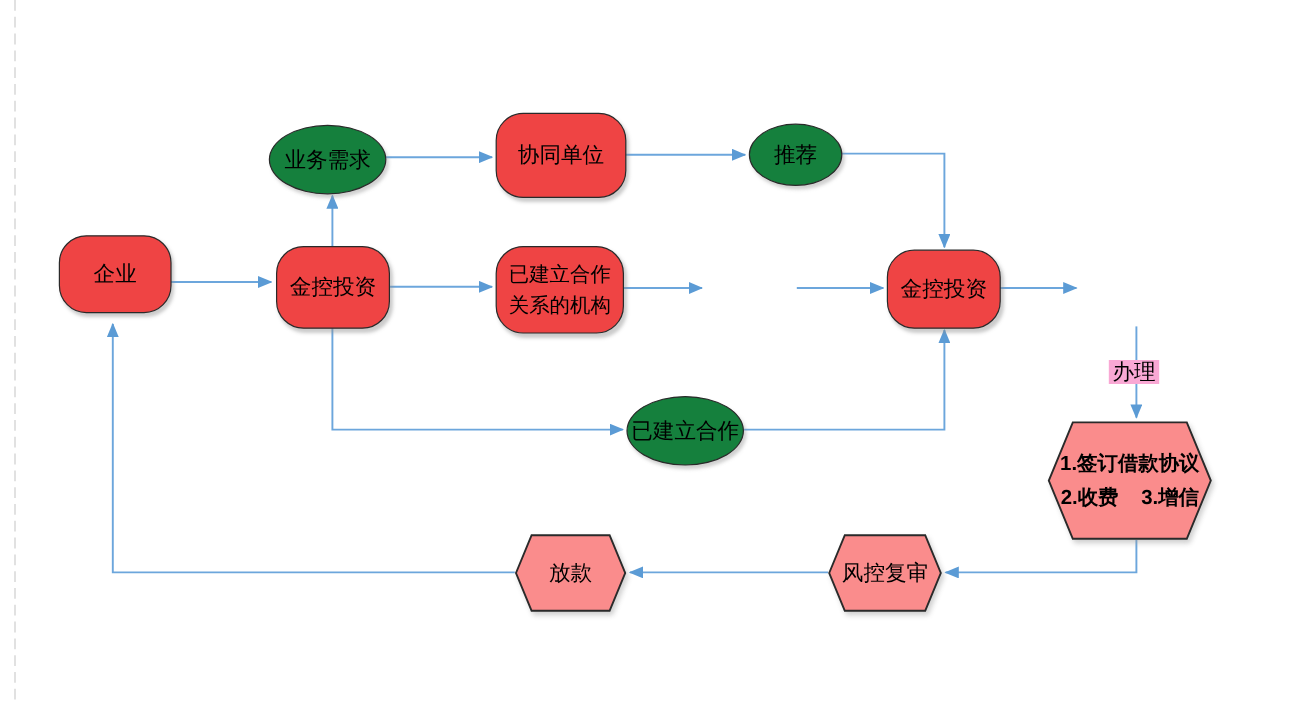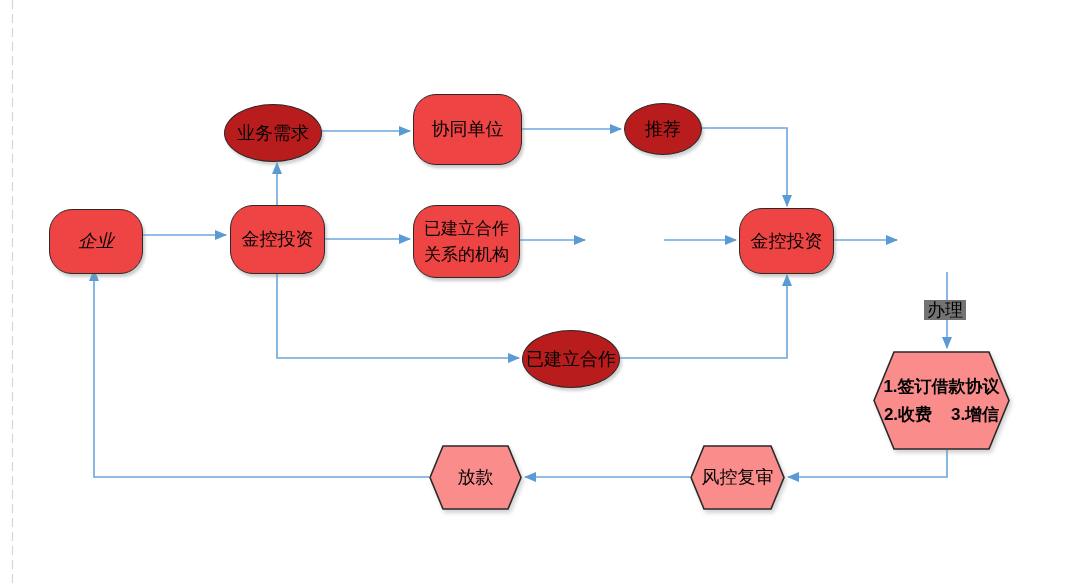--- a/index.html
+++ b/index.html
@@ -12,32 +12,32 @@
   .guide{stroke:#d6d6d6;stroke-width:1.2px;stroke-dasharray:9 5;}
   .node{
     position:absolute;z-index:2;display:flex;align-items:center;justify-content:center;
     text-align:center;font-size:18px;line-height:1.35;cursor:default;
   }
   .rectNode{
     background:#ef4444;border:1.6px solid #2a2a2a;border-radius:23px;
     box-shadow:2px 3px 3px rgba(140,140,140,0.45);
   }
   .ellipseNode{
-    background:#b91c1c;border:1.6px solid #2a2a2a;border-radius:50%;
+    background:#15803d;border:1.6px solid #2a2a2a;border-radius:50%;
     box-shadow:2px 3px 3px rgba(150,150,150,0.45);
   }
   .hexNode{background:transparent;}
   .hexNode > svg{position:absolute;inset:0;overflow:visible;}
   .hexNode .hexShape{fill:#fa8c8c;stroke:#2a2a2a;stroke-width:1.6px;}
   .hexNode > .lbl{position:relative;z-index:1;}
   .two-line{font-size:17px;line-height:26px;}
   .hexBig .lbl{font-size:17px;line-height:28px;text-align:center;}
   .pre{white-space:pre;}
   .edgeLabel{
-    position:absolute;z-index:3;background:#737373;padding:0 3px;
+    position:absolute;z-index:3;background:#f9a8d4;padding:0 3px;
     font-size:18px;line-height:20px;
   }
 </style>
 </head>
 <body>
 
 <div class="stage">
 
   <svg class="wires" width="1081" height="587" viewBox="0 0 1081 587" xmlns="http://www.w3.org/2000/svg">
     <defs>
@@ -58,21 +58,21 @@
     <path class="wire" d="M664 240 L736 240" marker-end="url(#arr)"></path>
     <path class="wire" d="M277 272 L277 358 L519 358" marker-end="url(#arr)"></path>
     <path class="wire" d="M618 358 L787 358 L787 275" marker-end="url(#arr)"></path>
     <path class="wire" d="M832 240 L897 240" marker-end="url(#arr)"></path>
     <path class="wire" d="M947 272 L947 348" marker-end="url(#arr)"></path>
     <path class="wire" d="M947 450 L947 477 L788 477" marker-end="url(#arr)"></path>
     <path class="wire" d="M690 477 L525 477" marker-end="url(#arr)"></path>
     <path class="wire" d="M429 477 L94 477 L94 270" marker-end="url(#arr)"></path>
   </svg>
 
-  <div class="node rectNode" style="left:49px;top:209px;width:92px;height:63px;font-style:italic;">
+  <div class="node rectNode" style="left:49px;top:196px;width:92px;height:63px;">
     <span class="lbl">企业</span>
   </div>
 
   <div class="node rectNode" style="left:230px;top:205px;width:93px;height:67px;">
     <span class="lbl">金控投资</span>
   </div>
 
   <div class="node rectNode" style="left:413px;top:94px;width:107px;height:69px;">
     <span class="lbl">协同单位</span>
   </div>

